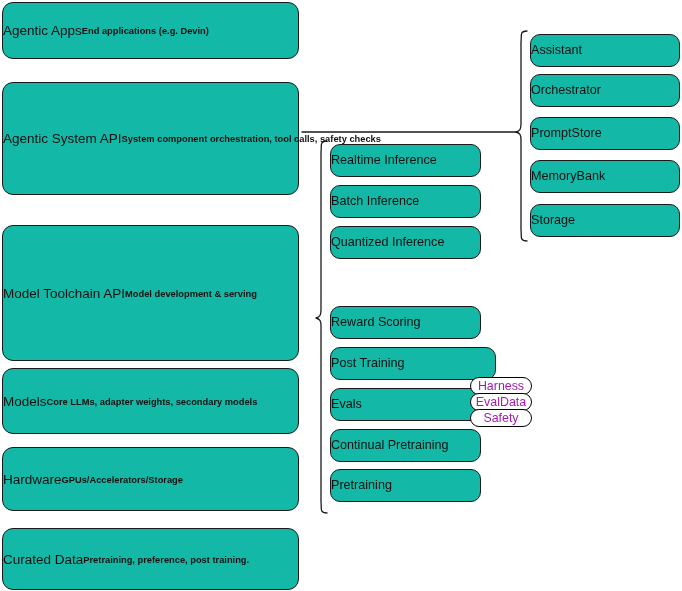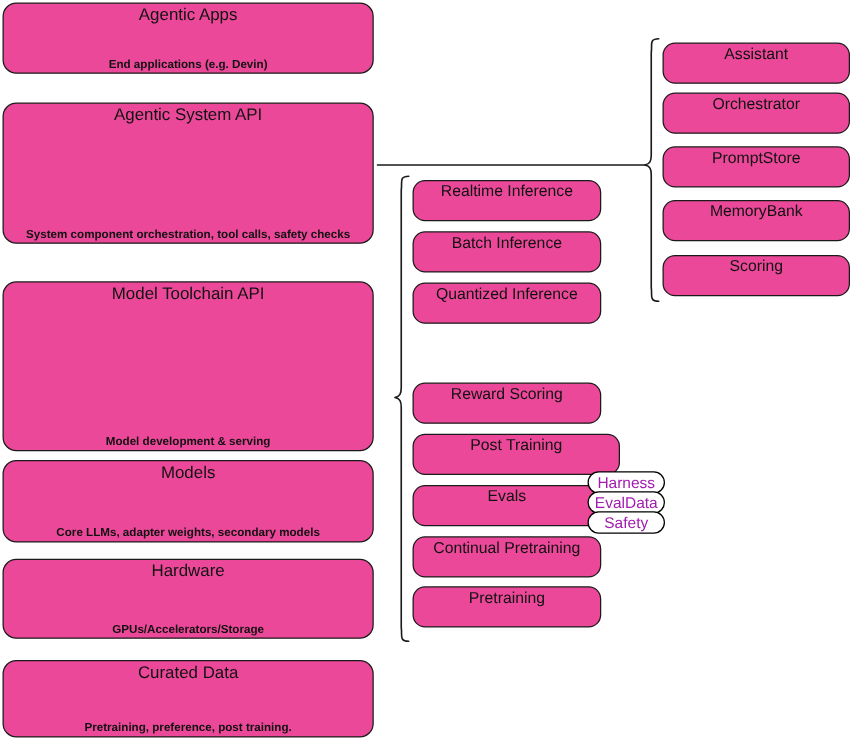--- a/index.html
+++ b/index.html
@@ -20,27 +20,27 @@
     position: absolute;
     left: 0; top: 0;
     width: 682px;
     height: 591px;
   }
 
   
   .node {
     position: absolute;
     box-sizing: border-box;
-    background: #ec4899;
+    background: #14b8a6;
     border: 1.3px solid #1a1a1a;
     border-radius: 11px;
     display: flex;
-    flex-direction: column;
+    flex-direction: row;
     align-items: center;
-    justify-content: space-between;
+    justify-content: flex-start;
     text-align: center;
   }
 
   .node .title {
     font-size: 13.5px;
     line-height: 17px;
     color: #111111;
     white-space: nowrap;
   }
   .node .subtitle {
@@ -195,16 +195,16 @@
   <div class="node capsule" style="left:530px; top:74px; width:150px; height:33px;">
     <div class="title">Orchestrator</div>
   </div>
   <div class="node capsule" style="left:530px; top:117px; width:150px; height:33px;">
     <div class="title">PromptStore</div>
   </div>
   <div class="node capsule" style="left:530px; top:160px; width:150px; height:33px;">
     <div class="title">MemoryBank</div>
   </div>
   <div class="node capsule" style="left:530px; top:204px; width:150px; height:33px;">
-    <div class="title">Scoring</div>
+    <div class="title">Storage</div>
   </div>
 
 </div>
 
 </body></html>

